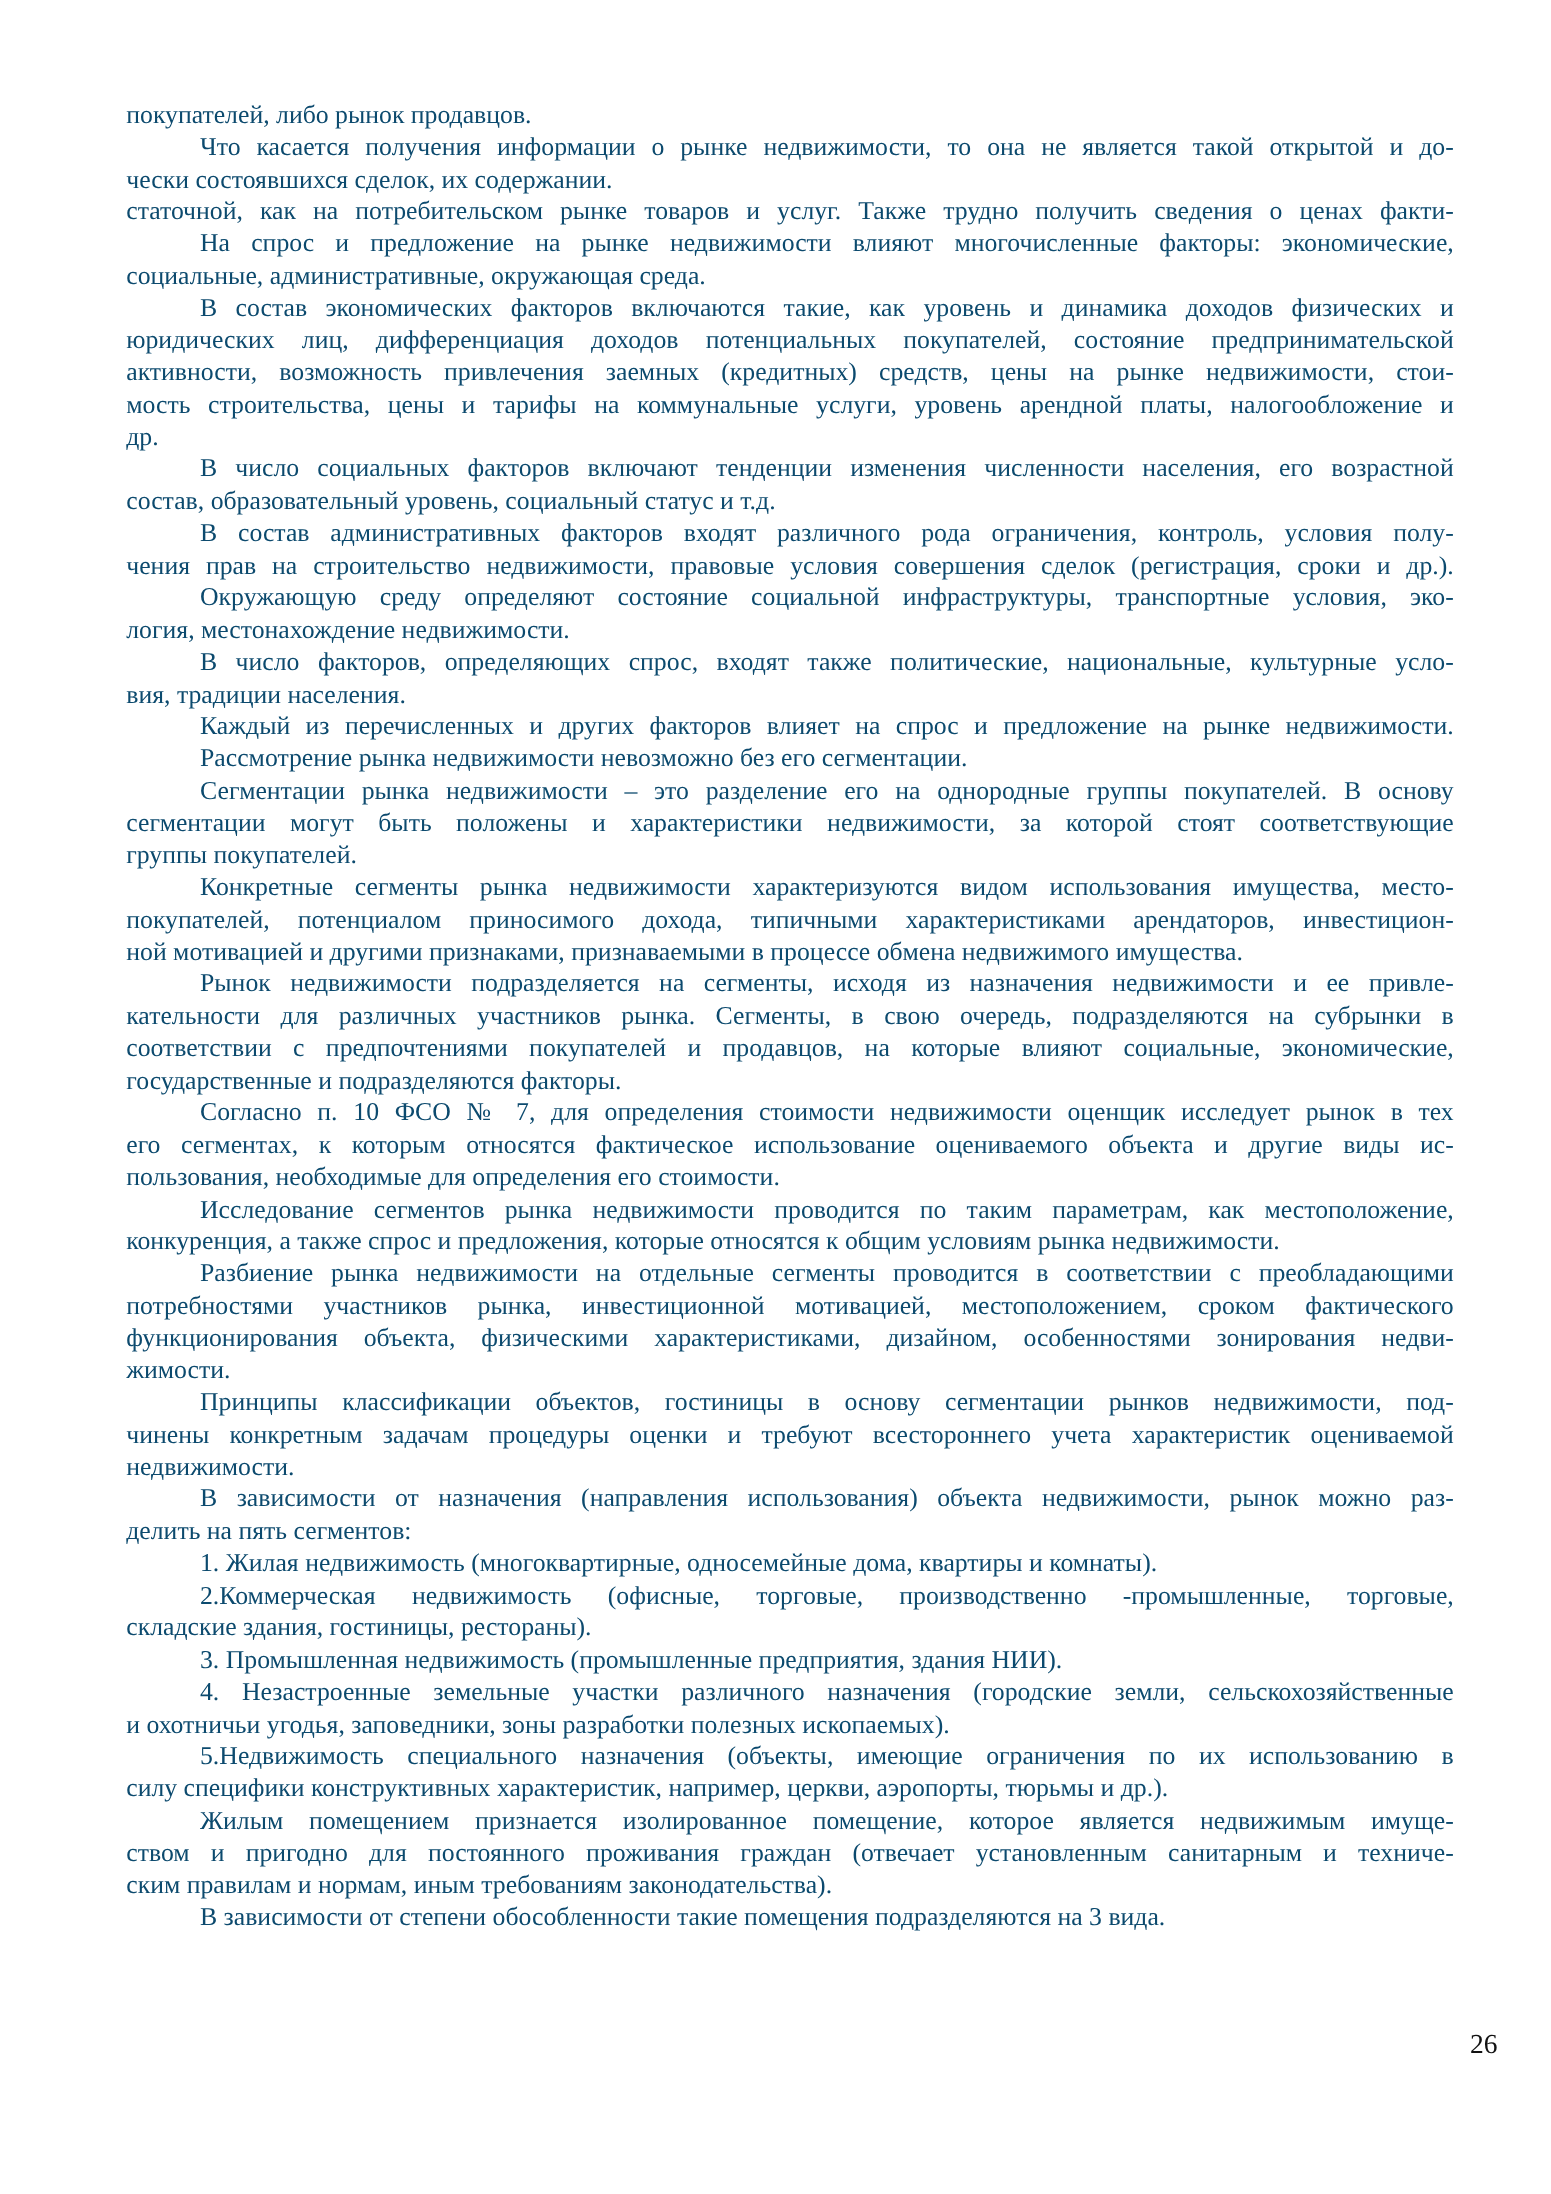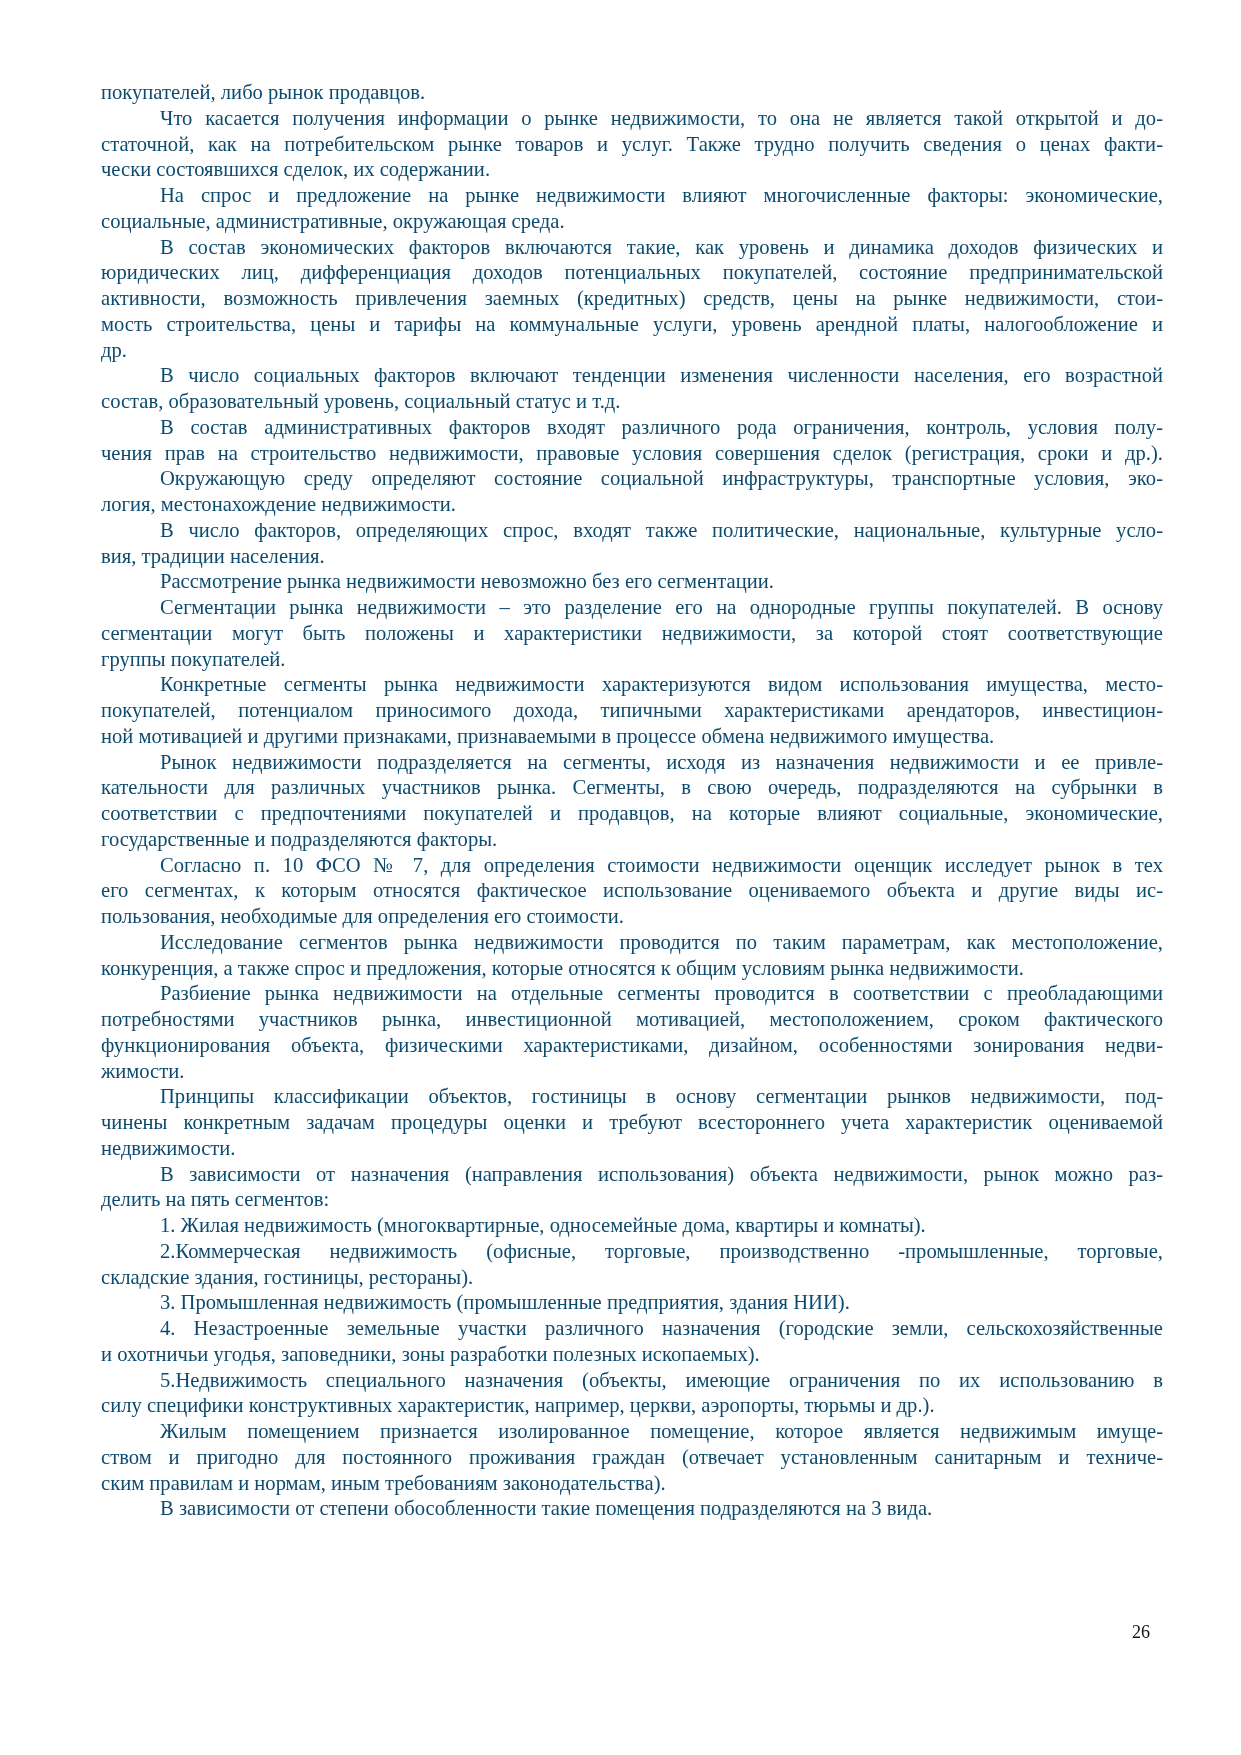--- a/index.html
+++ b/index.html
@@ -6,48 +6,49 @@
   body { width: 1241px; height: 1755px; position: relative; overflow: hidden; }
   .page {
     position: absolute; left: 101px; top: 80px; width: 1062px;
     font-family: "Liberation Serif", "DejaVu Serif", serif;
     font-size: 20.6px; color: #0c4a6e; line-height: 25.75px;
   }
   .line { display: block; white-space: nowrap; height: 25.75px; }
   .line.j { text-align: justify; text-align-last: justify; white-space: normal; overflow: hidden; }
   .line.ind { padding-left: 59px; }
   .page-number {
-    position: absolute; left: 1132px; top: 1622px;
+    position: absolute; left: 1176px; top: 1622px;
     font-family: "Liberation Serif", "DejaVu Serif", serif;
-    font-size: 18px; color: #111111;
+    font-size: 22px; color: #111111;
   }
 </style>
 </head>
 <body>
 
 <div class="page" id="doc">
     <span class="line">покупателей, либо рынок продавцов.</span>
     <span class="line j ind">Что касается получения информации о рынке недвижимости, то она не является такой открытой и до-</span>
+    <span class="line">чески состоявшихся сделок, их содержании.</span>
     <span class="line j">статочной, как на потребительском рынке товаров и услуг. Также трудно получить сведения о ценах факти-</span>
-    <span class="line">чески состоявшихся сделок, их содержании.</span>
     <span class="line j ind">На спрос и предложение на рынке недвижимости влияют многочисленные факторы: экономические,</span>
     <span class="line">социальные, административные, окружающая среда.</span>
     <span class="line j ind">В состав экономических факторов включаются такие, как уровень и динамика доходов физических и</span>
     <span class="line j">юридических лиц, дифференциация доходов потенциальных покупателей, состояние предпринимательской</span>
     <span class="line j">активности, возможность привлечения заемных (кредитных) средств, цены на рынке недвижимости, стои-</span>
     <span class="line j">мость строительства, цены и тарифы на коммунальные услуги, уровень арендной платы, налогообложение и</span>
     <span class="line">др.</span>
     <span class="line j ind">В число социальных факторов включают тенденции изменения численности населения, его возрастной</span>
     <span class="line">состав, образовательный уровень, социальный статус и т.д.</span>
     <span class="line j ind">В состав административных факторов входят различного рода ограничения, контроль, условия полу-</span>
     <span class="line j">чения прав на строительство недвижимости, правовые условия совершения сделок (регистрация, сроки и др.).</span>
     <span class="line j ind">Окружающую среду определяют состояние социальной инфраструктуры, транспортные условия, эко-</span>
     <span class="line">логия, местонахождение недвижимости.</span>
     <span class="line j ind">В число факторов, определяющих спрос, входят также политические, национальные, культурные усло-</span>
     <span class="line">вия, традиции населения.</span>
+    <span class="line j ind">Каждый из перечисленных и других факторов влияет на спрос и предложение на рынке недвижимости.</span>
     <span class="line ind">Рассмотрение рынка недвижимости невозможно без его сегментации.</span>
     <span class="line j ind">Сегментации рынка недвижимости – это разделение его на однородные группы покупателей. В основу</span>
     <span class="line j">сегментации могут быть положены и характеристики недвижимости, за которой стоят соответствующие</span>
     <span class="line">группы покупателей.</span>
     <span class="line j ind">Конкретные сегменты рынка недвижимости характеризуются видом использования имущества, место-</span>
     <span class="line j">покупателей, потенциалом приносимого дохода, типичными характеристиками арендаторов, инвестицион-</span>
     <span class="line">ной мотивацией и другими признаками, признаваемыми в процессе обмена недвижимого имущества.</span>
     <span class="line j ind">Рынок недвижимости подразделяется на сегменты, исходя из назначения недвижимости и ее привле-</span>
     <span class="line j">кательности для различных участников рынка. Сегменты, в свою очередь, подразделяются на субрынки в</span>
     <span class="line j">соответствии с предпочтениями покупателей и продавцов, на которые влияют социальные, экономические,</span>

